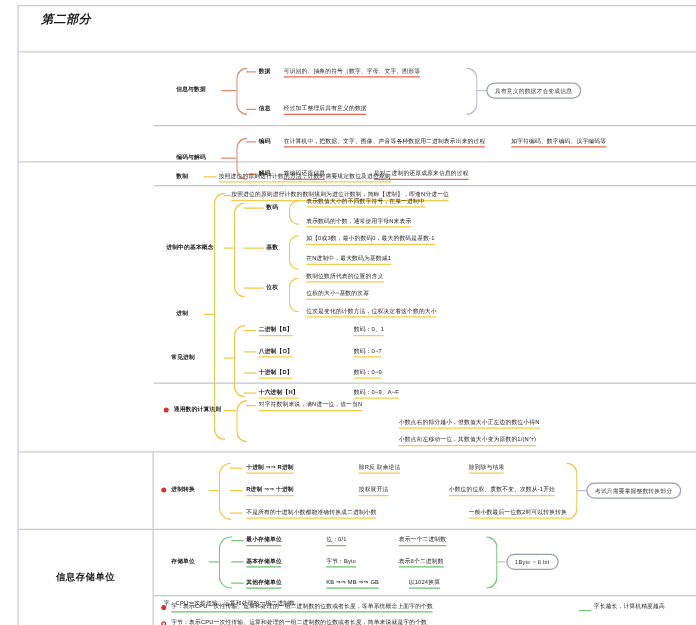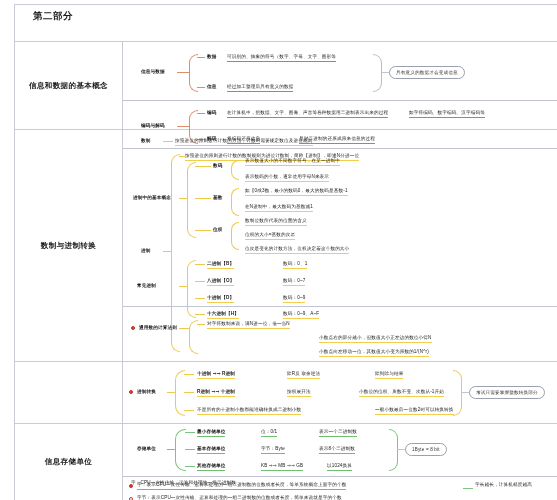--- a/index.html
+++ b/index.html
@@ -9,20 +9,21 @@
     color:#1a1a1a;overflow:hidden;
   }
   .page{position:relative;width:557px;height:500px;box-sizing:border-box;}
 
   
   .title-bar{
     position:absolute;left:14px;top:4px;width:543px;height:38px;
     border-left:1px solid #c8cbd6;border-top:1px solid #c8cbd6;
     border-bottom:1px solid #c8cbd6;box-sizing:border-box;
     padding:4px 0 0 18px;
+    font-style:italic;
   }
   .title-l1{font-size:9.5px;font-weight:bold;letter-spacing:.5px;line-height:13px;}
   .title-l2{font-size:11px;font-weight:bold;letter-spacing:.5px;line-height:15px;margin-left:-12px;}
 
   
   .grid{position:absolute;left:14px;top:42px;width:543px;height:458px;
         border-left:1px solid #c8cbd6;box-sizing:border-box;}
   .row{position:relative;border-bottom:1px solid #c8cbd6;box-sizing:border-box;}
   .rowlabel{
     position:absolute;left:0;top:0;width:108px;height:100%;
@@ -81,21 +82,20 @@
 
 <div class="page">
 
   <div class="title-bar">
     <div class="title-l1">第二部分</div>
   </div>
 
   <div class="grid">
 
     <div class="row r1">
-      <div class="rowlabel">信息和数据的基本概念</div>
       <div class="rowbody">
 
         <div class="t b" style="left:18px;top:27px;">信息与数据</div>
         <div class="ln h or" style="left:54px;top:30px;width:12px;"></div>
         <div class="bk or" style="left:66px;top:12px;width:8px;height:36px;"></div>
         <div class="ln h or" style="left:74px;top:15px;width:8px;"></div>
         <div class="ln h or" style="left:74px;top:45px;width:8px;"></div>
 
         <div class="t b" style="left:84px;top:12px;">数据</div>
         <div class="t u-r" style="left:104px;top:12px;">可识别的、抽象的符号（数字、字母、文字、图形等</div>
@@ -124,21 +124,20 @@
       <div class="t u-r" style="left:286px;top:10px;">如字符编码、数字编码、汉字编码等</div>
 
       <div class="t b" style="left:84px;top:36px;">解码</div>
       <div class="t u-r" style="left:104px;top:36px;">将编码还原信息</div>
       <div class="t u-r" style="left:176px;top:36px;">是对二进制的还原成原来信息的过程</div>
 
       <div class="ln h gy" style="left:0px;top:48px;width:449px;"></div>
     </div>
 
     <div class="row r2">
-      <div class="rowlabel">数制与进制转换</div>
       <div class="rowbody">
 
         <div class="t b" style="left:18px;top:8px;">数制</div>
         <div class="ln h ye" style="left:40px;top:11px;width:10px;"></div>
         <div class="t u-y" style="left:52px;top:8px;">按照进位的原则进行计数的方法，计数时需要规定数位及进位规则</div>
 
         <div class="t b" style="left:18px;top:118px;">进制</div>
         <div class="ln h ye" style="left:40px;top:121px;width:8px;"></div>
         <div class="bk ye" style="left:48px;top:24px;width:8px;height:196px;"></div>
 

